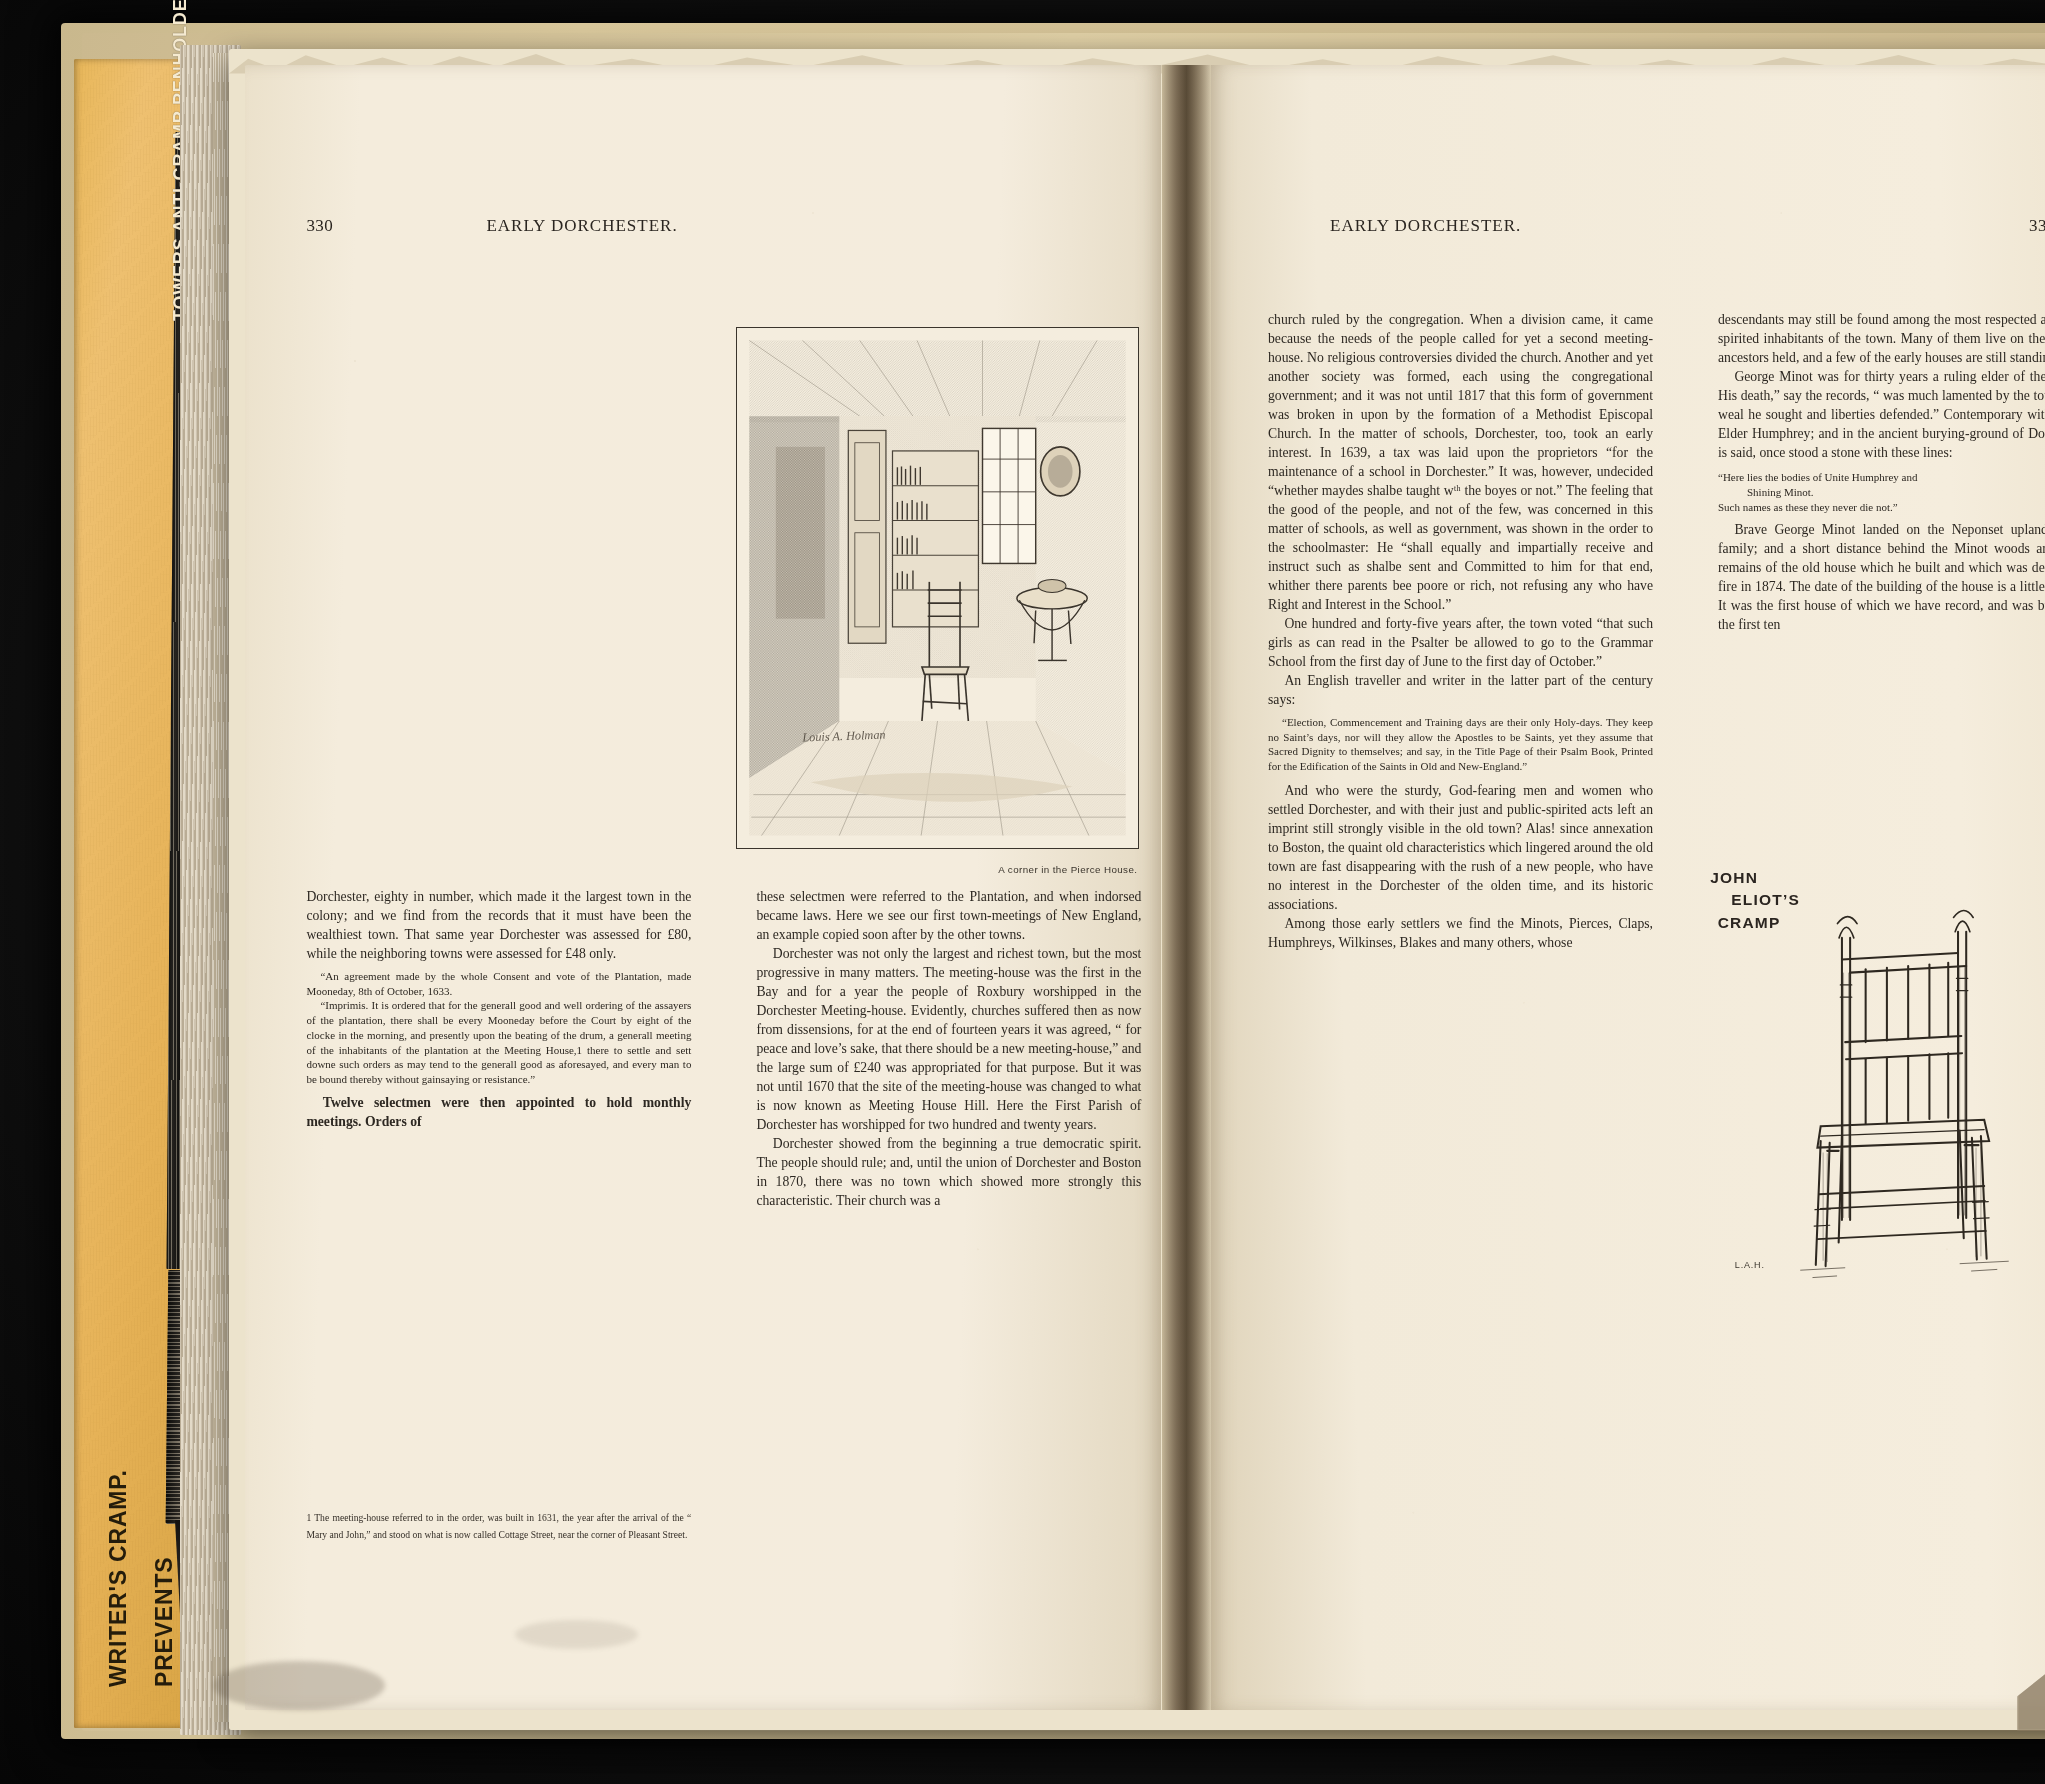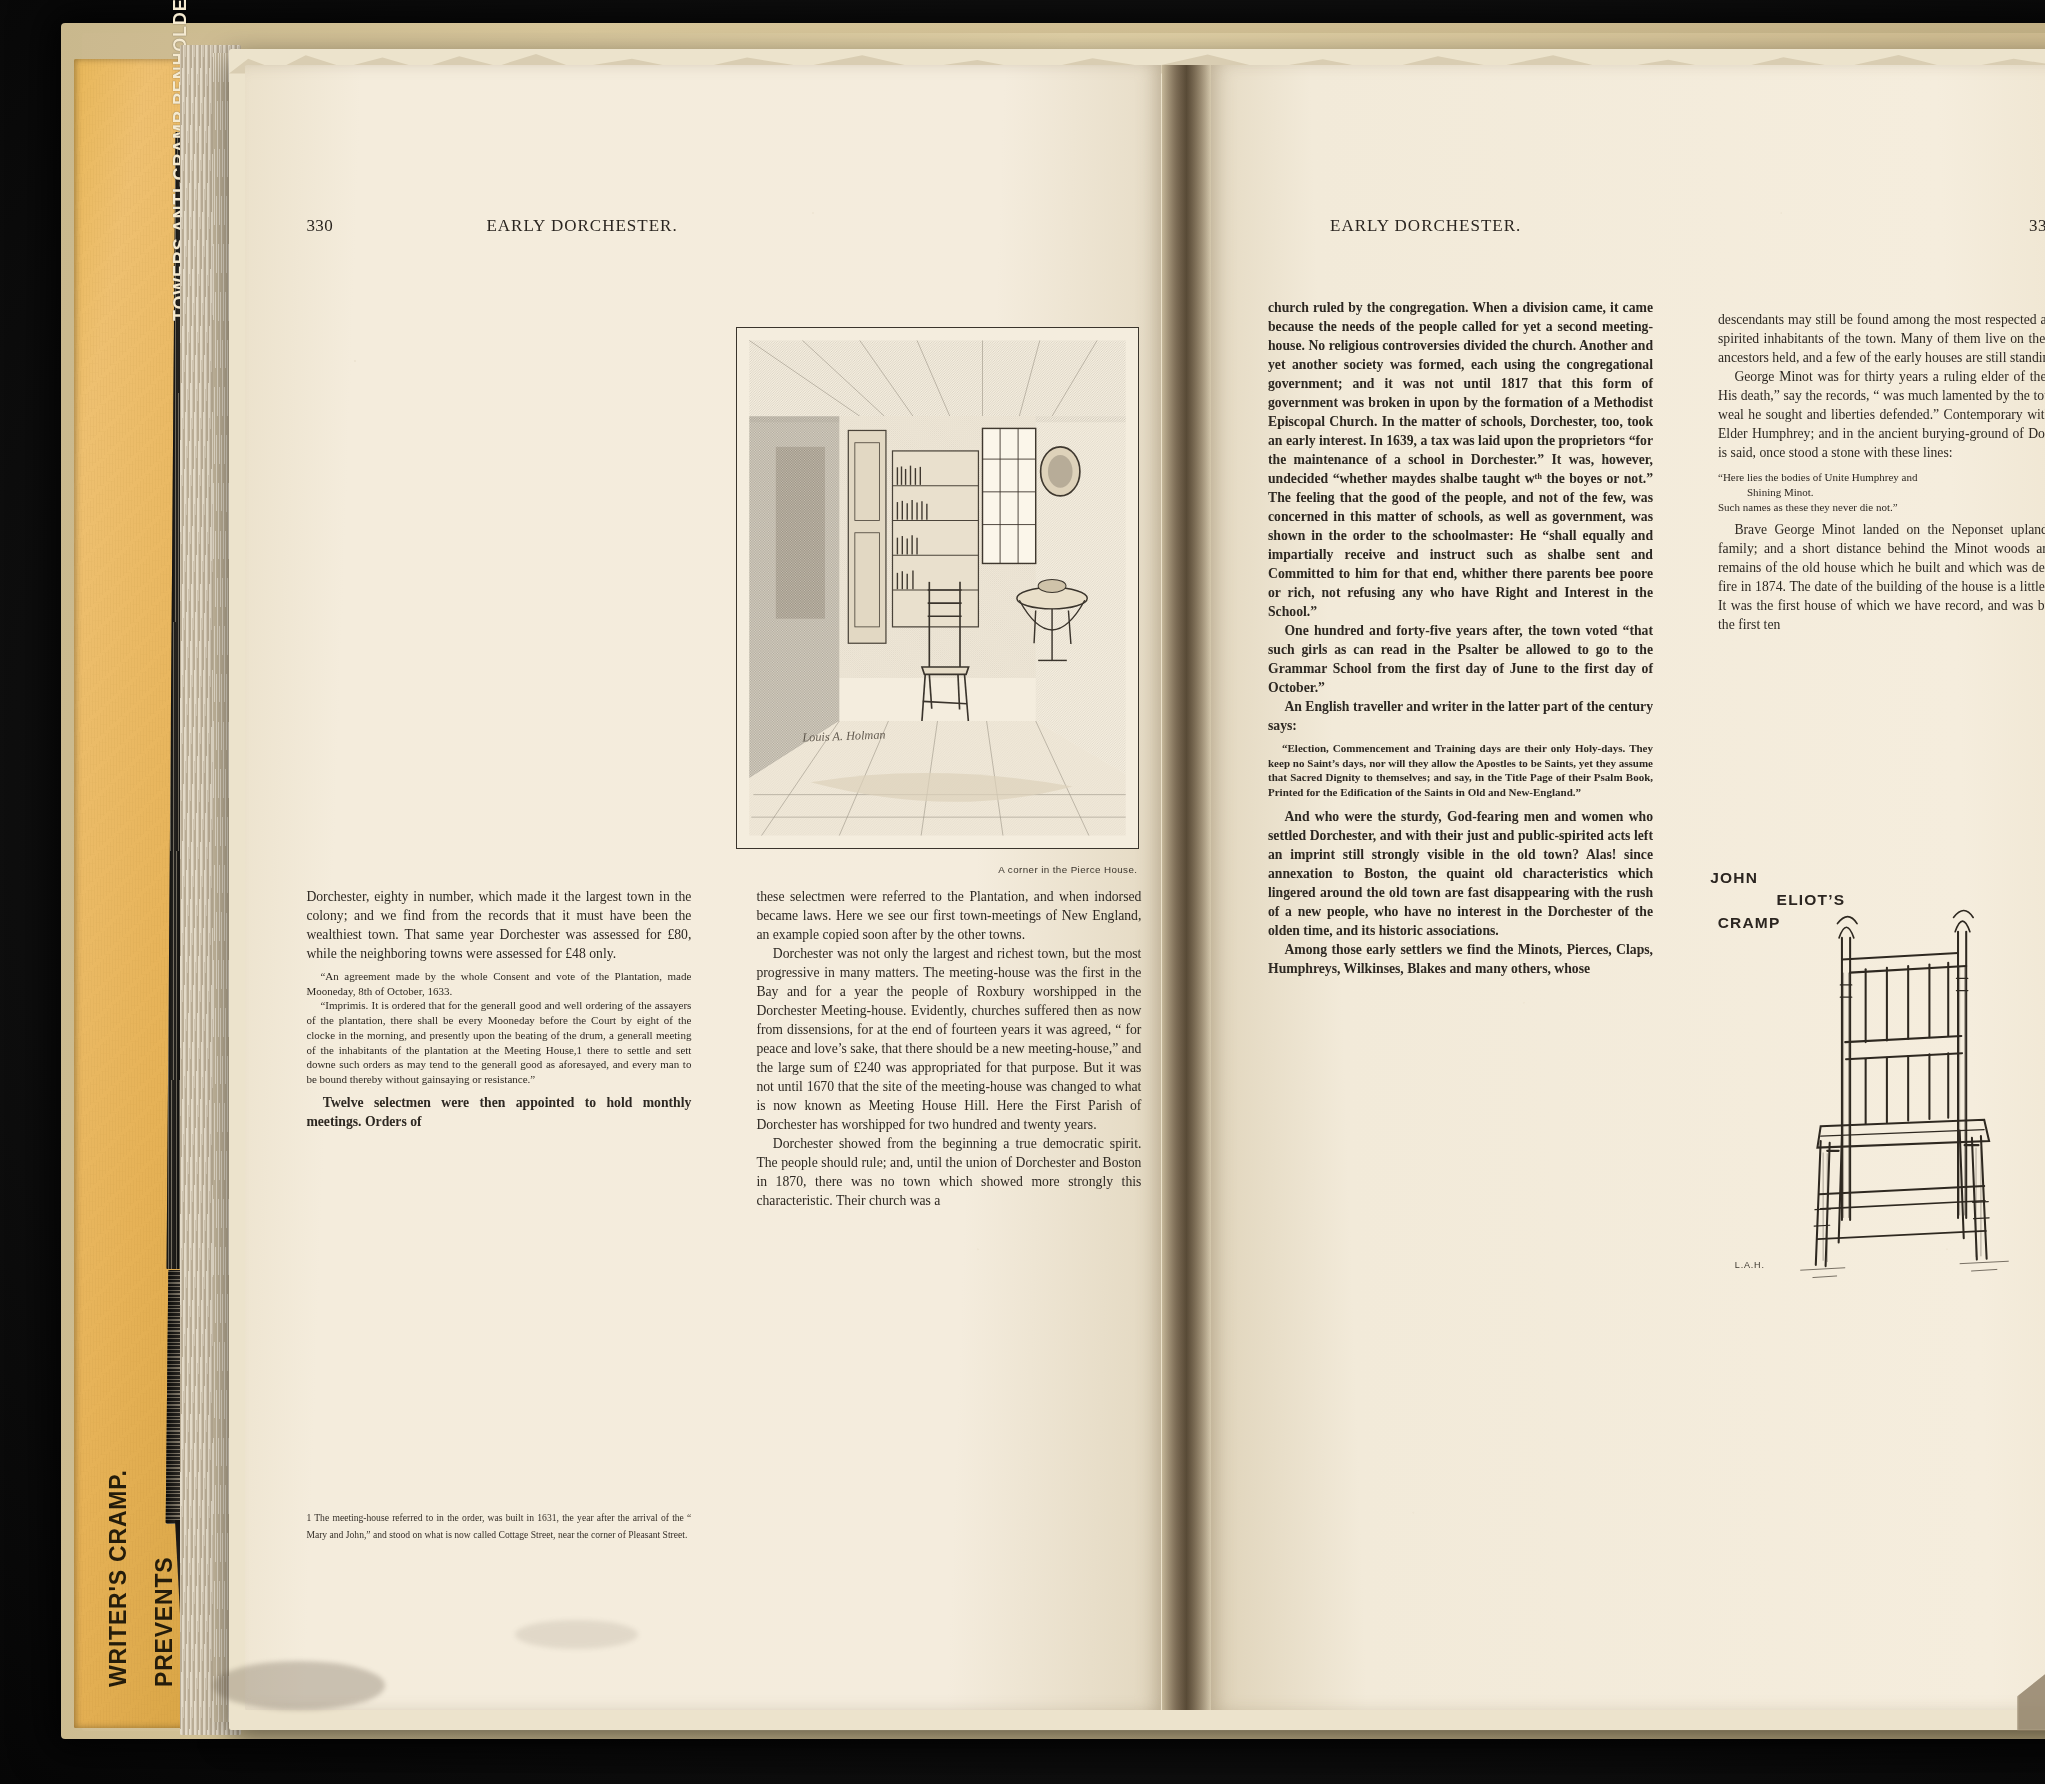--- a/index.html
+++ b/index.html
@@ -116,21 +116,21 @@
       border:1.2px solid #3a342c;background:#f3ecdc;overflow:hidden;}
   .illus-cap{position:absolute;left:491px;top:799px;width:401px;text-align:right;
       font-family:"Liberation Sans",sans-serif;font-size:9.8px;letter-spacing:0.4px;color:#3a342c;}
 
   
   .chair-box{position:absolute;left:1698px;top:835px;width:368px;height:458px;}
   .chair-label{position:absolute;left:12.3px;top:16.4px;width:135px;
       font-family:"Liberation Sans",sans-serif;font-weight:bold;font-size:15.5px;
       letter-spacing:1.2px;color:#2b2520;line-height:1.45;}
   .chair-label span{display:block;}
-  .chair-label .l2{padding-left:21px;text-align:right;}
+  .chair-label .l2{padding-left:21px;}
   .chair-label .l3{padding-left:7.4px;}
 
   
   .wear{position:absolute;background:#5e5141;opacity:.55;border-radius:50%;filter:blur(2.5px);}
   .corner-tear{position:absolute;background:#8d7c63;filter:blur(1.2px);opacity:.8;}
 </style>
 </head>
 <body>
 
 <div class="backdrop"></div>
@@ -306,21 +306,21 @@
   <div class="gutter">
     <div class="gutter-shadow"></div>
   </div>
 
   <div class="page page-right">
     <div class="speckle"></div>
 
     <div class="runhead" style="left:119px;top:151px;">EARLY DORCHESTER.</div>
     <div class="folio" style="left:818px;top:151px;">331</div>
 
-    <div class="col" style="left:57px;top:233px;font-weight:bold;">
+    <div class="col" style="left:57px;top:245px;">
       <p class="first">church ruled by the congregation. When a division came, it came because the needs of the people called for yet a second meeting-house. No religious controversies divided the church. Another and yet another society was formed, each using the congregational government; and it was not until 1817 that this form of government was broken in upon by the formation of a Methodist Episcopal Church. In the matter of schools, Dorchester, too, took an early interest. In 1639, a tax was laid upon the proprietors “for the maintenance of a school in Dorchester.” It was, however, undecided “whether maydes shalbe taught wᵗʰ the boyes or not.” The feeling that the good of the people, and not of the few, was concerned in this matter of schools, as well as government, was shown in the order to the schoolmaster: He “shall equally and impartially receive and instruct such as shalbe sent and Committed to him for that end, whither there parents bee poore or rich, not refusing any who have Right and Interest in the School.”</p>
       <p>One hundred and forty-five years after, the town voted “that such girls as can read in the Psalter be allowed to go to the Grammar School from the first day of June to the first day of October.”</p>
       <p>An English traveller and writer in the latter part of the century says:</p>
       <div class="quote">
         <p>“Election, Commencement and Training days are their only Holy-days. They keep no Saint’s days, nor will they allow the Apostles to be Saints, yet they assume that Sacred Dignity to themselves; and say, in the Title Page of their Psalm Book, Printed for the Edification of the Saints in Old and New-England.”</p>
       </div>
       <p style="margin-top:7.4px;">And who were the sturdy, God-fearing men and women who settled Dorchester, and with their just and public-spirited acts left an imprint still strongly visible in the old town? Alas! since annexation to Boston, the quaint old characteristics which lingered around the old town are fast disappearing with the rush of a new people, who have no interest in the Dorchester of the olden time, and its historic associations.</p>
       <p>Among those early settlers we find the Minots, Pierces, Claps, Humphreys, Wilkinses, Blakes and many others, whose</p>
     </div>
 

